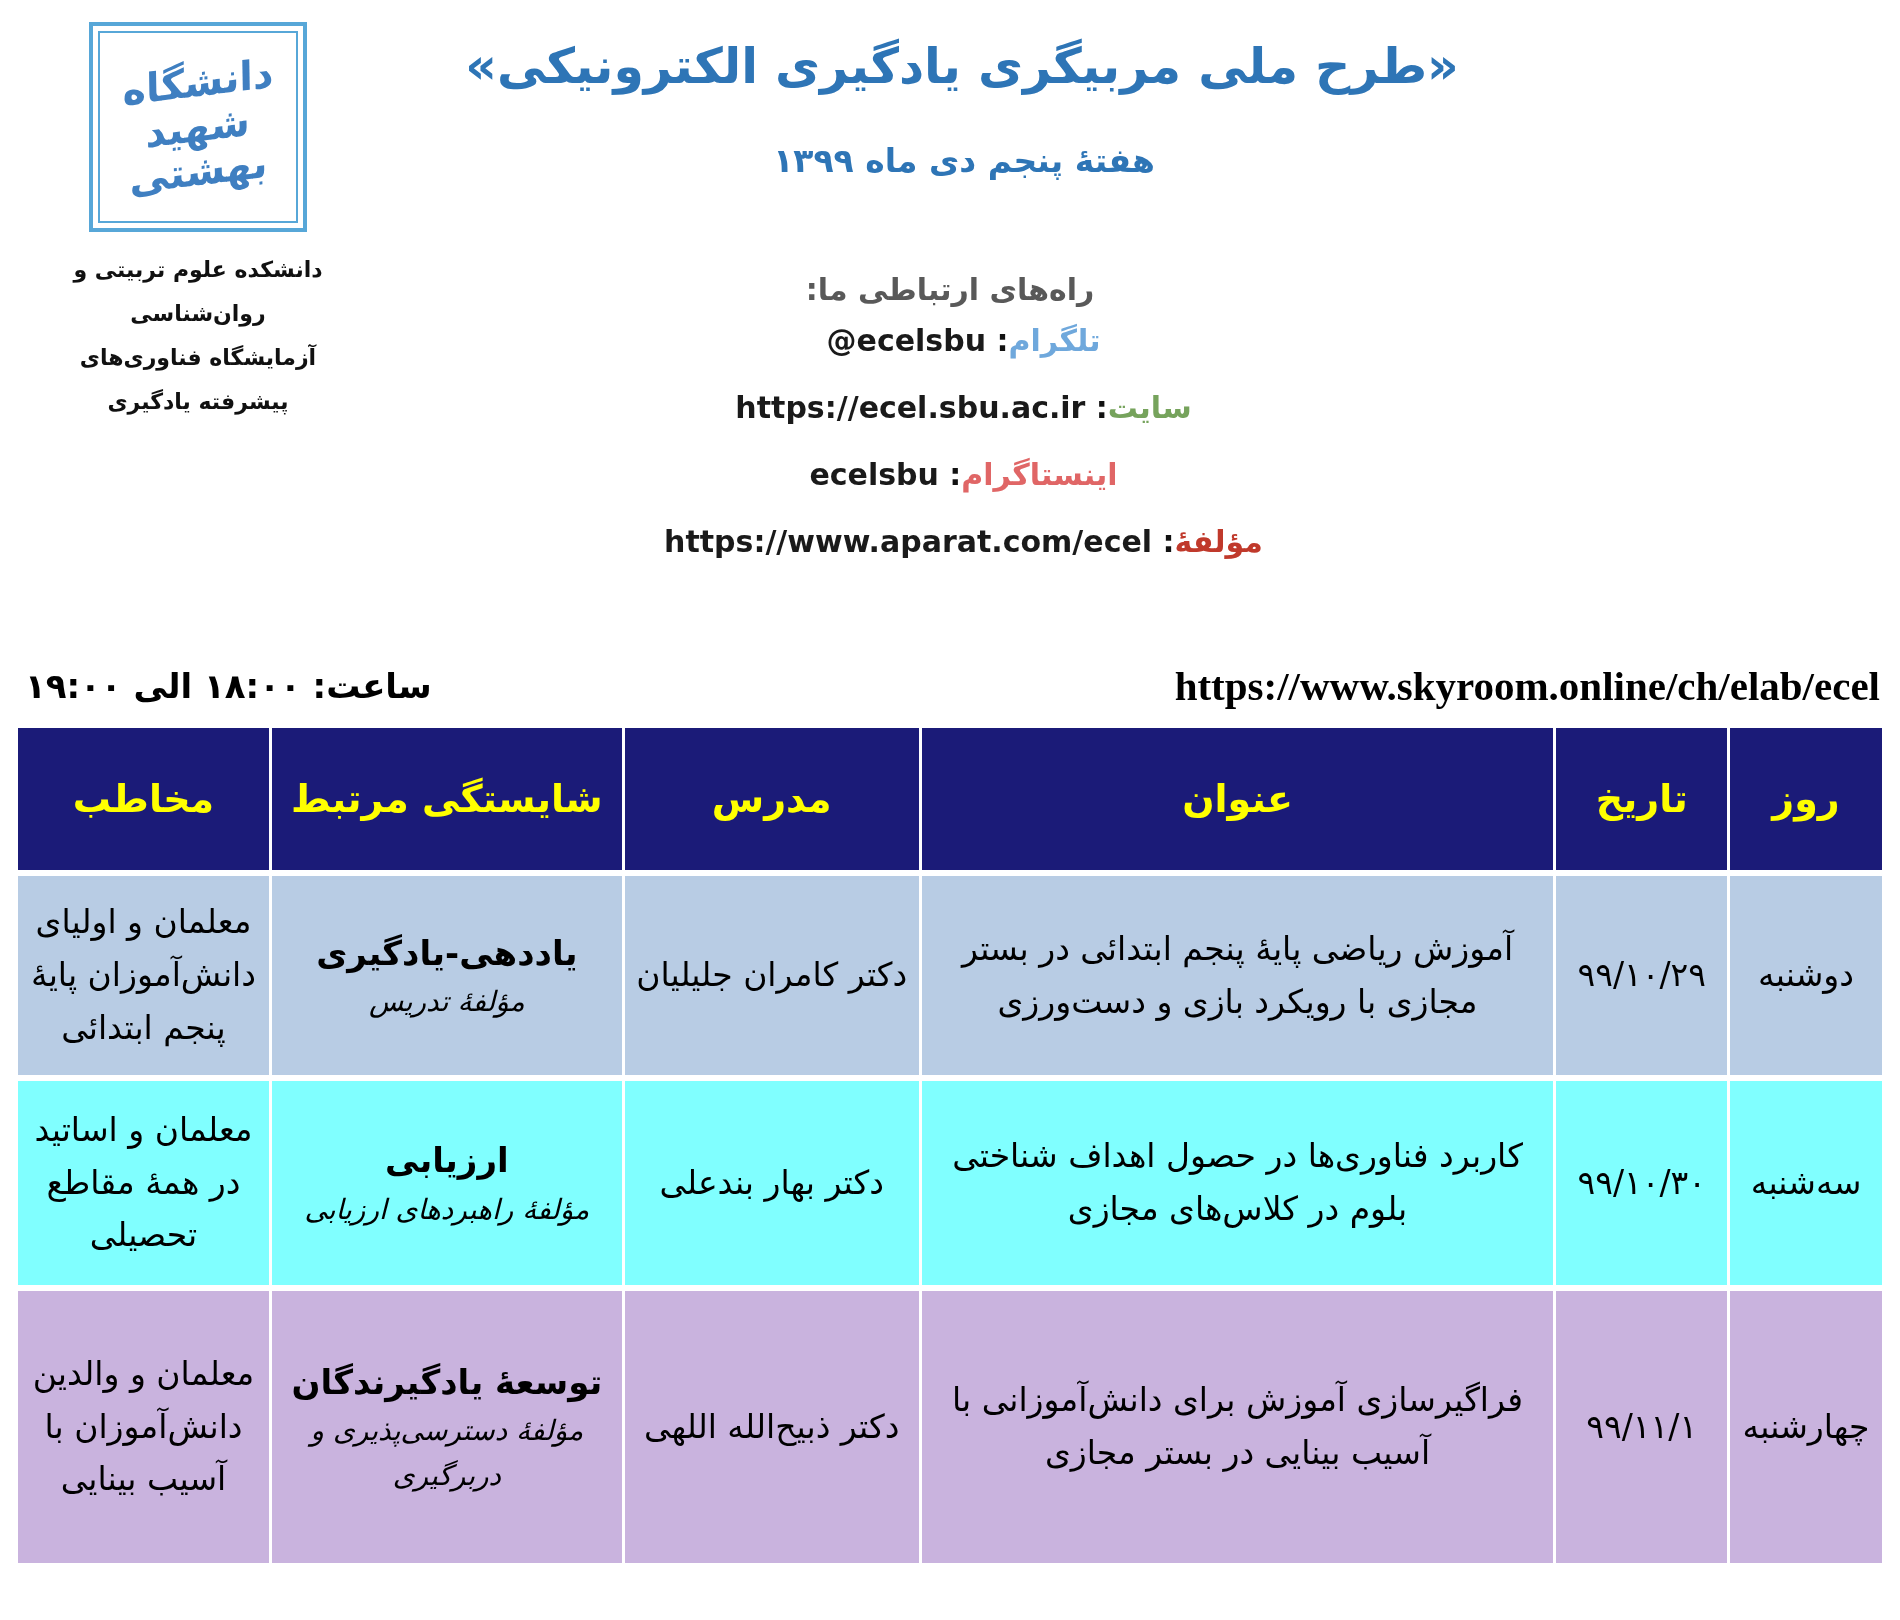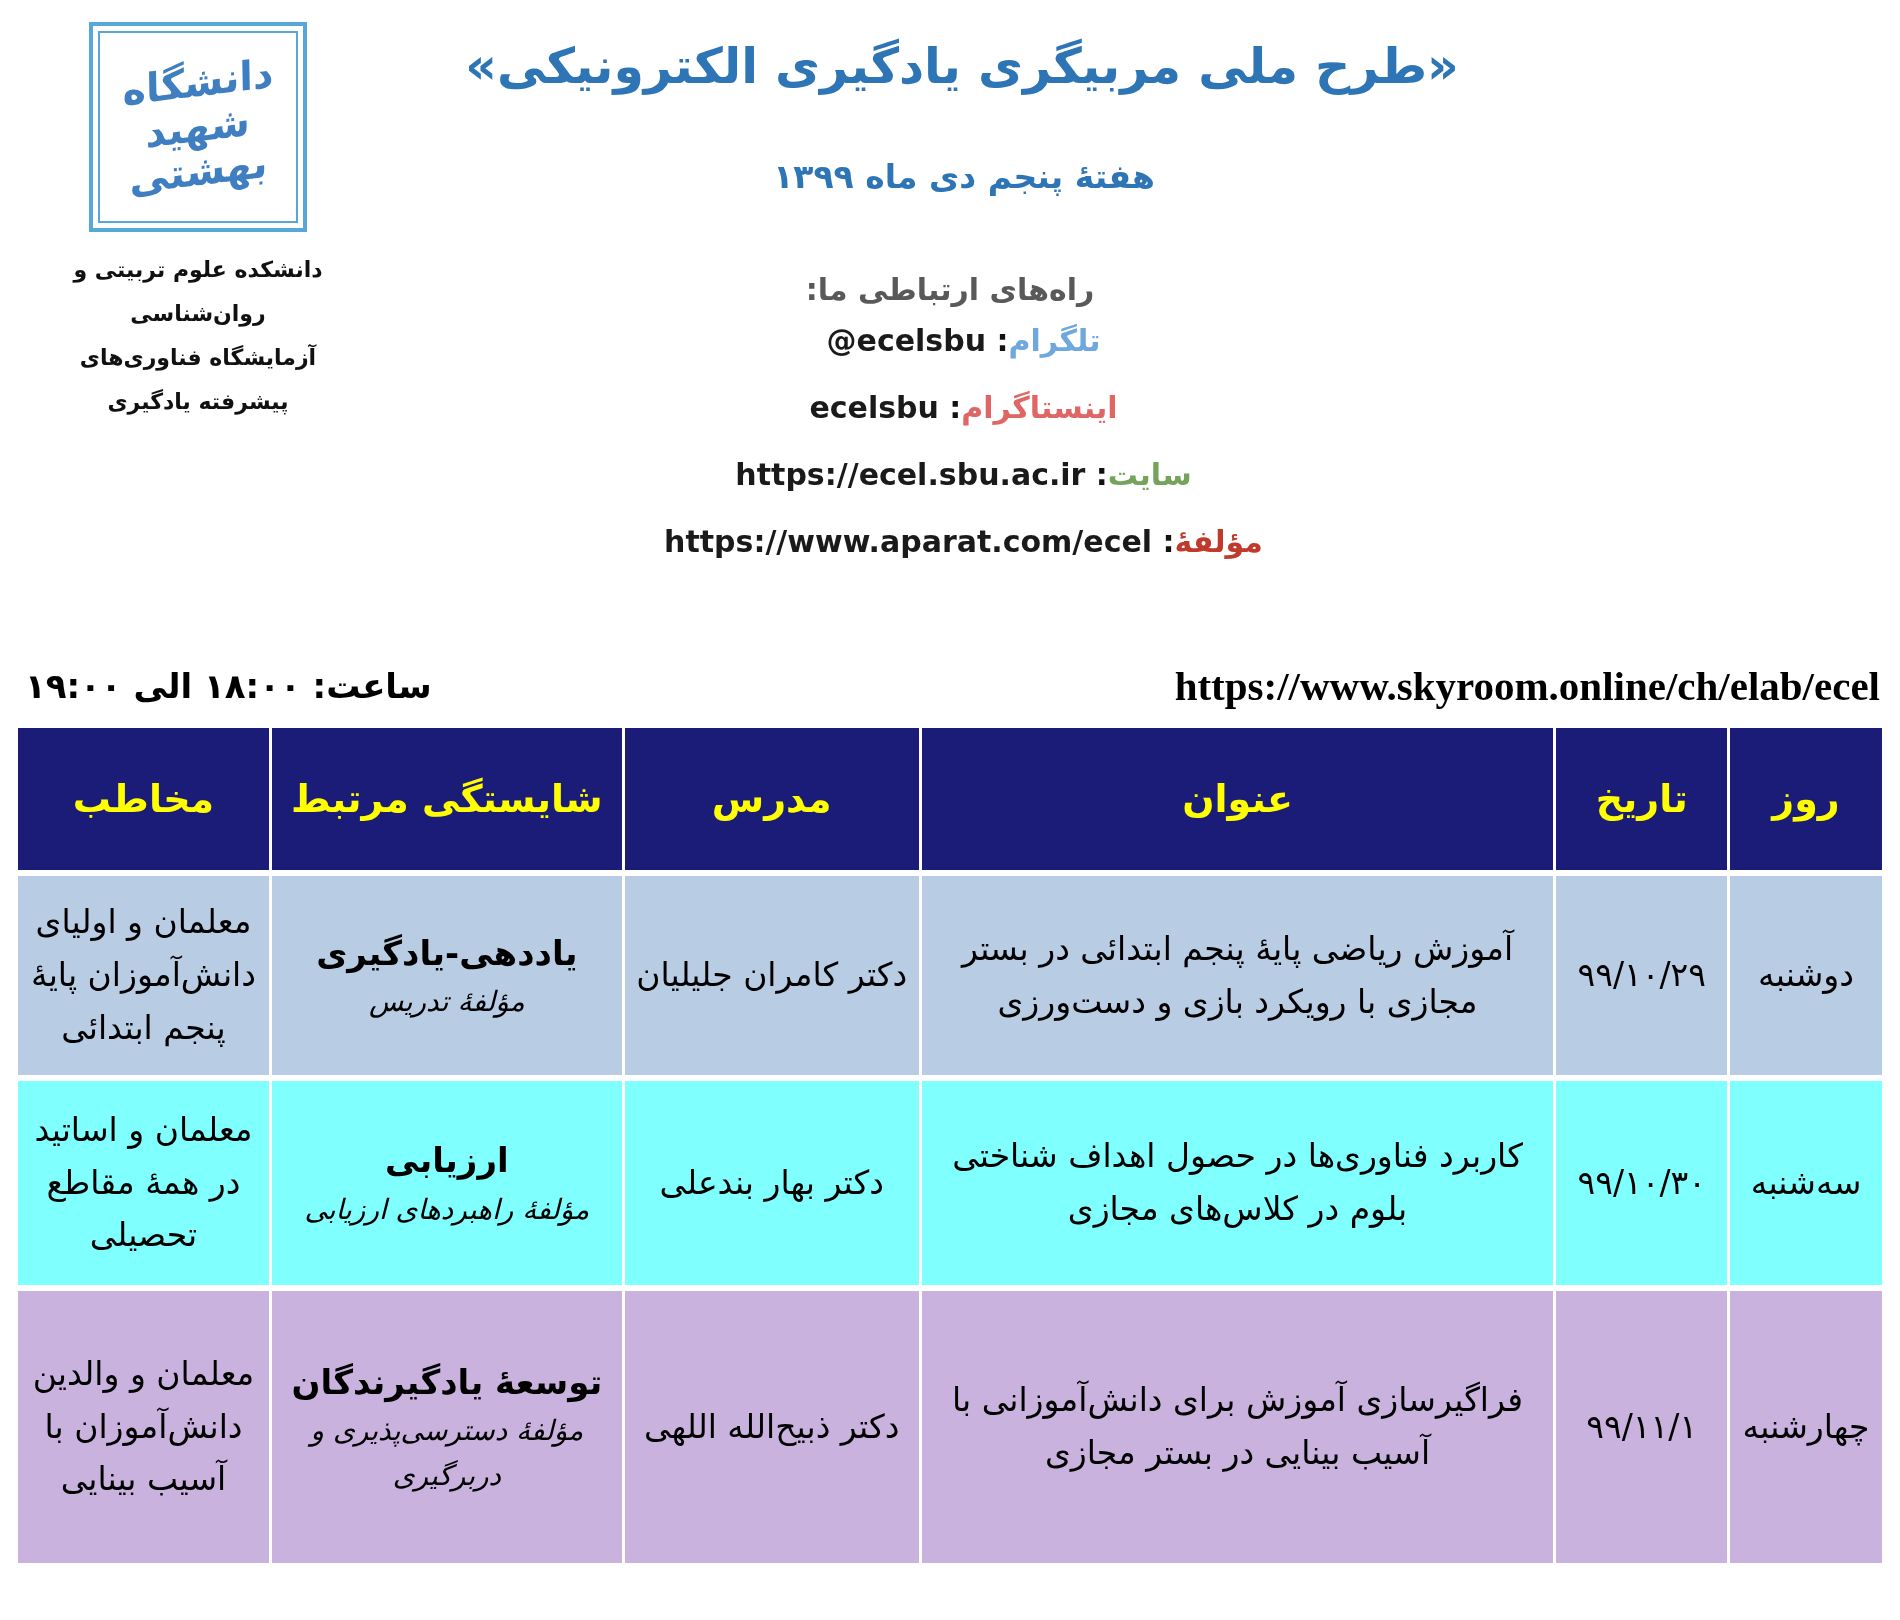--- a/index.html
+++ b/index.html
@@ -13,21 +13,21 @@
   .sbu-logo { width:218px; height:210px; margin:0 auto; border:4px solid #57a7d8;
               box-shadow: inset 0 0 0 5px #ffffff, inset 0 0 0 7px #57a7d8;
               display:flex; flex-direction:column; align-items:center; justify-content:center;
               color:#3f7fc1; font-weight:bold; font-size:40px; line-height:1.12;
               transform-origin:center; }
   .sbu-logo span { display:block; transform:rotate(-7deg) skewX(-6deg); }
   .sbu-caption { margin-top:16px; font-weight:bold; font-size:22px; color:#111; line-height:2.0; }
 
   .title-block { position:absolute; left:0; right:0; top:38px; text-align:center; }
   .main-title { font-size:49px; font-weight:bold;padding-left:24px; }
-  .sub-title  { margin-top:62px; font-size:33px; font-weight:bold;padding-left:28px; }
+  .sub-title  { margin-top:46px; font-size:33px; font-weight:bold;padding-left:28px; }
 
   .contact { position:absolute; left:0; right:0; top:272px; text-align:center; }
   .contact-heading { font-weight:bold; font-size:30px; color:#595959; margin-bottom:16px; }
   .contact-line { font-size:30px; font-weight:bold; margin-bottom:32px; color:#111;margin-left:27px; }
   .contact-line .lbl { font-weight:bold; }
   .contact-line .val { color:#1a1a1a; font-weight:bold; }
 
   .program-logo-block { position:absolute; right:28px; top:10px; width:300px; text-align:center; }
   .program-logo-block svg { display:block; margin:0 auto; }
   .program-caption { margin-top:4px; font-size:17px; font-weight:bold; color:#1e6b24; }
@@ -88,25 +88,25 @@
   </div>
 
   <div class="contact">
     <div class="contact-heading">راه‌های ارتباطی ما:</div>
 
     <div class="contact-line">
       <span class="lbl" style="color: rgb(111, 168, 220);">تلگرام</span><span>: </span><bdi dir="ltr" class="val">@ecelsbu</bdi>
     </div>
 
     <div class="contact-line">
-      <span class="lbl" style="color: rgb(224, 102, 102);">اینستاگرام</span><span>: </span><bdi dir="ltr" class="val">ecelsbu</bdi>
+      <span class="lbl" style="color: rgb(118, 163, 92);">سایت</span><span>: </span><bdi dir="ltr" class="val">https://ecel.sbu.ac.ir</bdi>
     </div>
 
     <div class="contact-line">
-      <span class="lbl" style="color: rgb(118, 163, 92);">سایت</span><span>: </span><bdi dir="ltr" class="val">https://ecel.sbu.ac.ir</bdi>
+      <span class="lbl" style="color: rgb(224, 102, 102);">اینستاگرام</span><span>: </span><bdi dir="ltr" class="val">ecelsbu</bdi>
     </div>
 
     <div class="contact-line">
       <span class="lbl" style="color: rgb(192, 57, 43);">مؤلفۀ</span><span>: </span><bdi dir="ltr" class="val">https://www.aparat.com/ecel</bdi>
     </div>
   </div>
 
 </div>
 
 <div class="events-bar">

